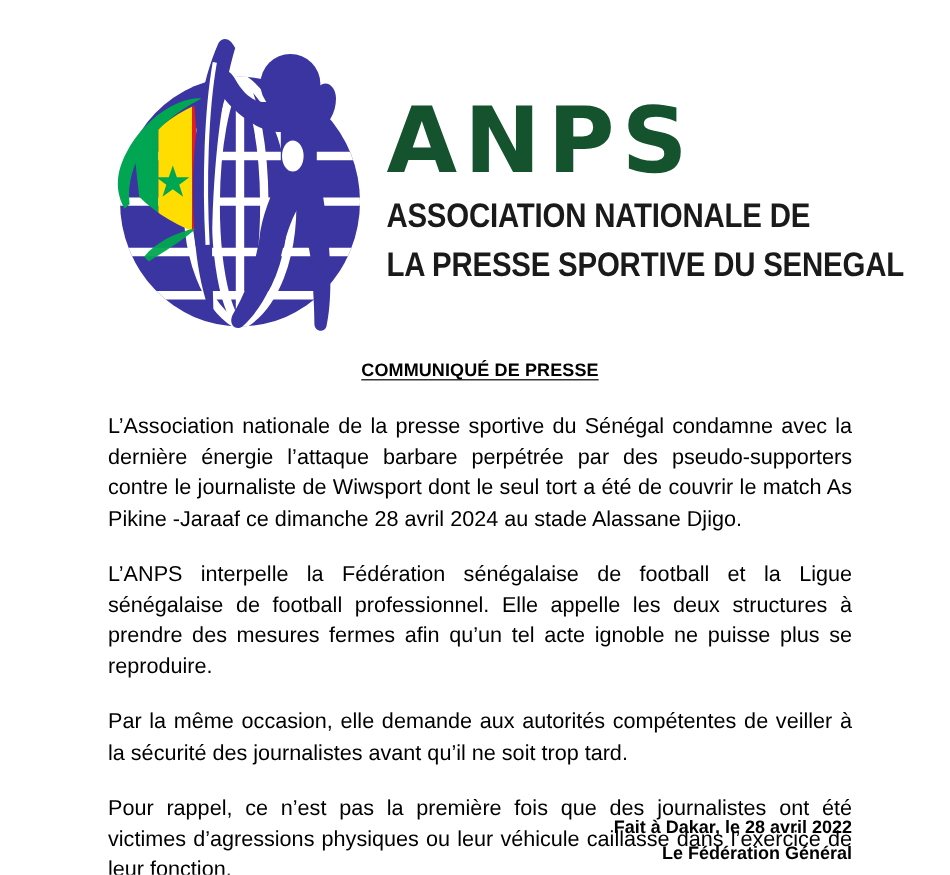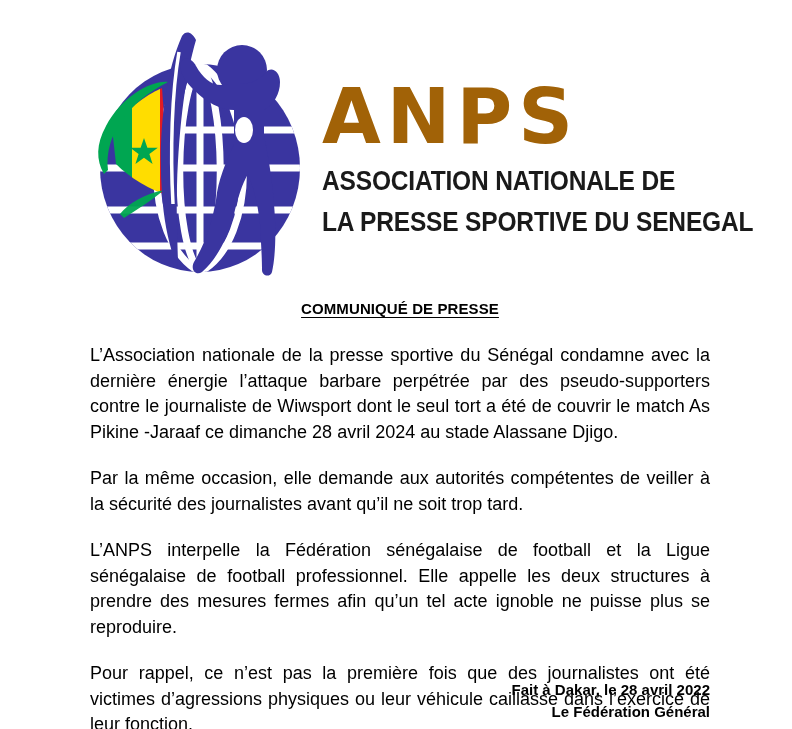--- a/index.html
+++ b/index.html
@@ -38,21 +38,21 @@
     left: 322px;
     top: 74px;
     width: 400px;
   }
   .logo-anps {
     font-family: "DejaVu Sans", sans-serif;
     font-weight: bold;
     font-size: 76px;
     line-height: 86px;
     letter-spacing: 6px;
-    color: #a16207;
+    color: #14532d;
     margin: 0;
     white-space: nowrap;
   }
   .logo-sub {
     font-family: "Liberation Sans Narrow", "Liberation Sans", sans-serif;
     font-weight: bold;
     font-size: 28.5px;
     line-height: 41px;
     letter-spacing: -0.2px;
     color: #1a1a1a;
@@ -180,21 +180,21 @@
     <p class="logo-sub">ASSOCIATION NATIONALE DE</p>
     <p class="logo-sub">LA PRESSE SPORTIVE DU SENEGAL</p>
   </div>
 
 </div>
 
 <div class="doc">
   <h1 class="doc-title">COMMUNIQUÉ DE PRESSE</h1>
 
   <p class="para">L’Association nationale de la presse sportive du Sénégal condamne avec la dernière énergie l’attaque barbare perpétrée par des pseudo-supporters contre le journaliste de Wiwsport dont le seul tort a été de couvrir le match As Pikine -Jaraaf ce dimanche 28 avril 2024 au stade Alassane Djigo.</p>
+  <p class="para">L’ANPS interpelle la Fédération sénégalaise de football et la Ligue sénégalaise de football professionnel. Elle appelle les deux structures à prendre des mesures fermes afin qu’un tel acte ignoble ne puisse plus se reproduire.</p>
   <p class="para">Par la même occasion, elle demande aux autorités compétentes de veiller à la sécurité des journalistes avant qu’il ne soit trop tard.</p>
-  <p class="para">L’ANPS interpelle la Fédération sénégalaise de football et la Ligue sénégalaise de football professionnel. Elle appelle les deux structures à prendre des mesures fermes afin qu’un tel acte ignoble ne puisse plus se reproduire.</p>
   <p class="para">Pour rappel, ce n’est pas la première fois que des journalistes ont été victimes d’agressions physiques ou leur véhicule caillasse dans l’exercice de leur fonction.</p>
 </div>
 
 <div class="signature">
   <div>Fait à Dakar, le 28 avril 2022</div>
   <div>Le Fédération Général</div>
 </div>
 
 </body></html>

